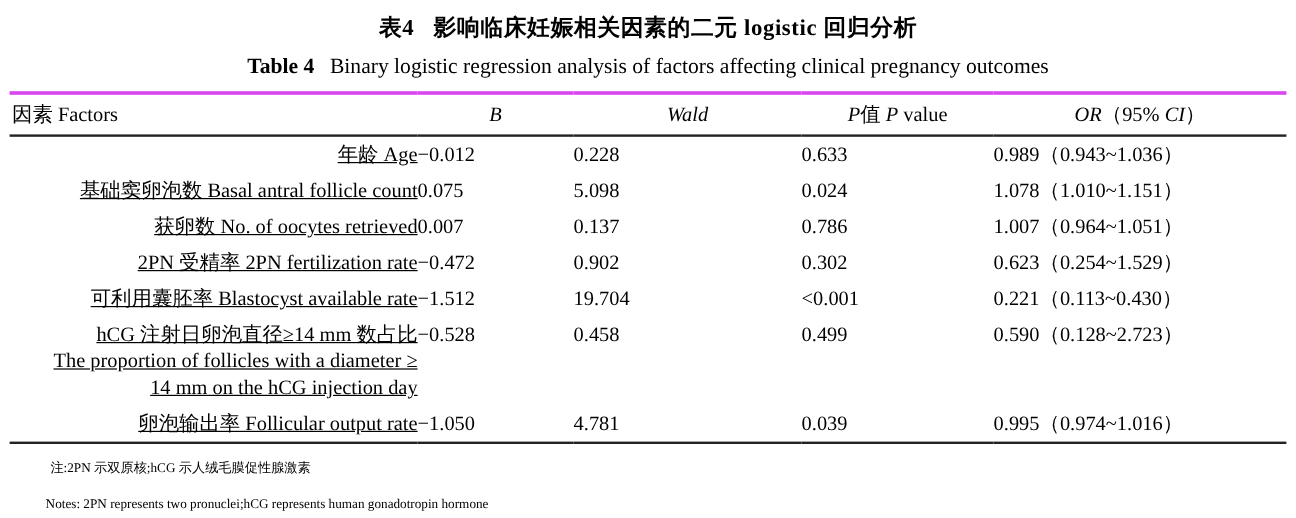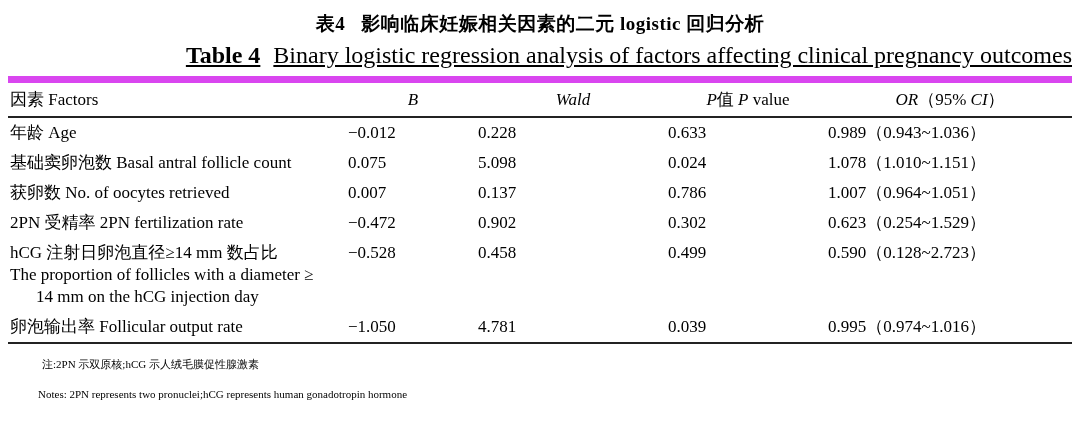--- a/index.html
+++ b/index.html
@@ -8,48 +8,48 @@
     background:#ffffff; box-sizing:border-box; padding:10px 8px 0 8px;
     font-family:"Liberation Serif","DejaVu Serif",serif; color:#000000;
     overflow:hidden;
   }
   .title-zh {
     text-align:center; font-weight:bold; font-size:19px; line-height:27px;
     letter-spacing:0.5px;
   }
   .title-zh .title-label { margin-right:16px; }
   .title-en {
-    text-align:right; font-size:24px; line-height:26px; margin-top:5px;text-decoration:underline;
+    text-align:center; font-size:18px; line-height:26px; margin-top:5px;
   }
   .title-en .title-label { font-weight:bold; margin-right:13px; }
 
   table.reg-table {
     width:100%; border-collapse:collapse; table-layout:fixed;
     margin-top:8px;
-    border-top:7px solid #d946ef;
+    border-top:3px solid #d946ef;
     border-bottom:2px solid #232323;
   }
   col.c-factor { width:340px; }
   col.c-b      { width:130px; }
   col.c-wald   { width:190px; }
   col.c-p      { width:160px; }
   col.c-or     { width:auto;  }
 
   thead th {
     font-weight:normal; font-size:17px; line-height:22px;
     padding:6px 0 5px 0; border-bottom:2px solid #232323;
     text-align:center; vertical-align:middle;
   }
   thead th.factor { text-align:left; padding-left:2px; }
 
   tbody td {
     font-size:17px; line-height:22px; padding:4px 0;
     text-align:left; vertical-align:top;
   }
-  tbody td.factor { text-align:left; padding-left:2px; }
+  tbody td.factor { text-align:right; padding-left:2px;text-decoration:underline; }
   .factor-line { white-space:nowrap; }
   .factor-line.l3 { padding-left:26px; }
 
   .it { font-style:italic; }
 
   .notes { margin-top:9px; font-size:11px; line-height:22px; }
   .note-zh { margin-left:34px; }
   .note-en { margin-left:30px; margin-top:8px; }
 </style>
 </head>
@@ -114,20 +114,29 @@
           <td class="factor">
             <div class="factor-line">2PN 受精率 2PN fertilization rate</div>
           </td>
           <td>−0.472</td>
           <td>0.902</td>
           <td>0.302</td>
           <td>0.623（0.254~1.529）</td>
         </tr>
         <tr>
           <td class="factor">
+            <div class="factor-line">可利用囊胚率 Blastocyst available rate</div>
+          </td>
+          <td>−1.512</td>
+          <td>19.704</td>
+          <td>&lt;0.001</td>
+          <td>0.221（0.113~0.430）</td>
+        </tr>
+        <tr>
+          <td class="factor">
             <div class="factor-line">hCG 注射日卵泡直径≥14 mm 数占比</div>
             <div class="factor-line">The proportion of follicles with a diameter ≥</div>
             <div class="factor-line l3">14 mm on the hCG injection day</div>
           </td>
           <td>−0.528</td>
           <td>0.458</td>
           <td>0.499</td>
           <td>0.590（0.128~2.723）</td>
         </tr>
         <tr>

